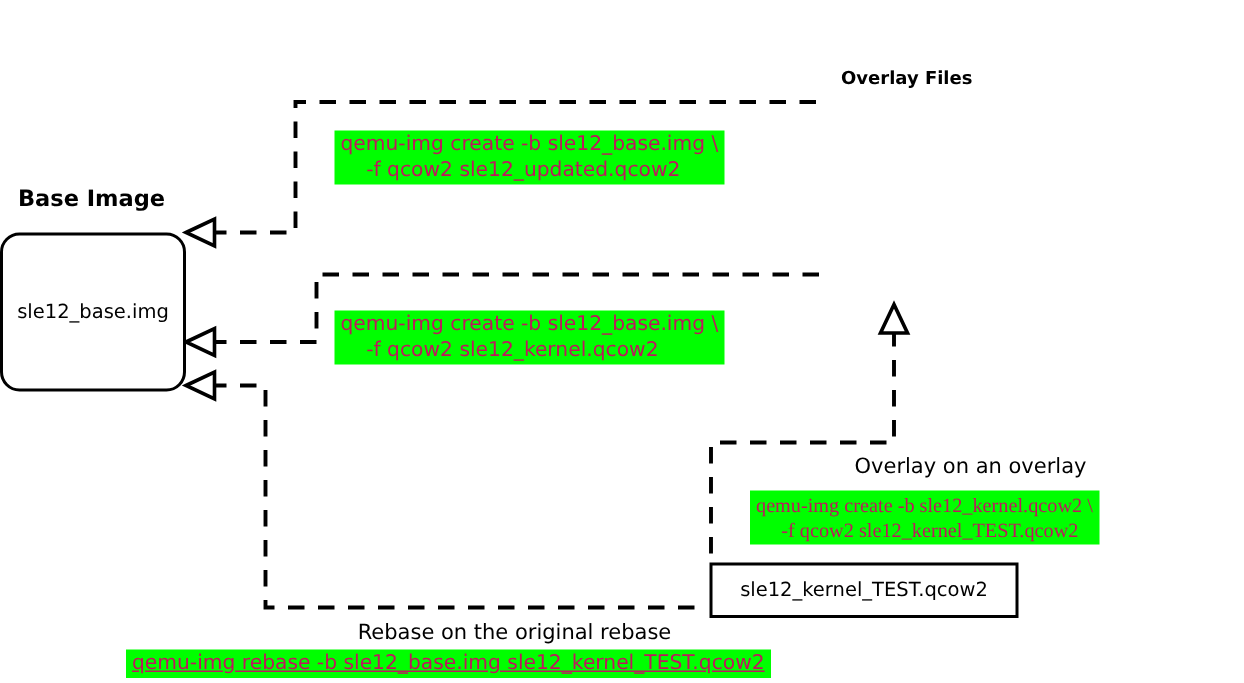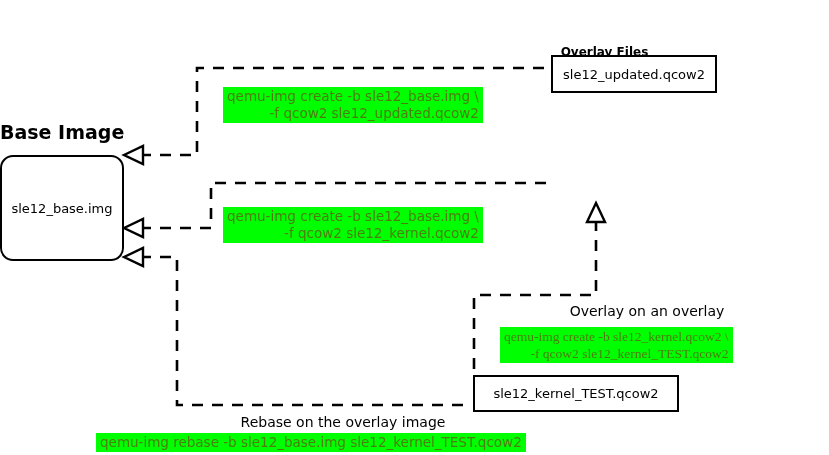--- a/index.html
+++ b/index.html
@@ -35,21 +35,21 @@
     left: 380px;
     top: 2px;
     width: 449px;
     font-size: 12px;
     margin-top: 40px;
   }
   .title-base {
     left: 0px;
     top: 122px;
     width: 122px;
-    font-size: 19px;
+    font-size: 15px;
   }
   .filebox {
     position: absolute;
     border: 2px solid #000000;
     background: #ffffff;
     color: #000000;
     font-size: 13px;
     display: flex;
     align-items: center;
     justify-content: center;
@@ -77,32 +77,32 @@
   }
   .kerneltestbox {
     left: 473px;
     top: 375px;
     width: 206px;
     height: 37px;
   }
   .cmd {
     position: absolute;
     background: #00ff00;
-    color: #4d7c0f;
+    color: #be185d;
     font-size: 13.5px;
     line-height: 17px;
-    text-align: right;
+    text-align: left;
     white-space: pre;
     padding: 1px 4px;
     box-sizing: border-box;
   }
   .cmd1 { left: 223px; top: 87px; }
   .cmd2 { left: 223px; top: 207px; }
   .cmd3 { left: 500px; top: 327px; font-family: Liberation Serif, serif; }
-  .cmd4 { left: 96px; top: 433px; }
+  .cmd4 { left: 84px; top: 433px; text-decoration: underline; }
   .note {
     position: absolute;
     color: #000000;
     font-size: 14px;
     white-space: nowrap;
     text-align: center;
   }
   .note1 { left: 492px; top: 303px; width: 310px; }
   .note2 { left: 128px; top: 414px; width: 430px; }
 </style>
@@ -134,27 +134,26 @@
     </g>
   </svg>
 
   <div class="hdr title-overlay">
     <div>Overlay Files</div>
   </div>
 
   <div class="hdr title-base">Base Image</div>
 
   <div class="filebox basebox">sle12_base.img</div>
-  <div class="filebox updatedbox">sle12_updated.qcow2</div>
   <div class="filebox kerneltestbox">sle12_kernel_TEST.qcow2</div>
 
   <div class="cmd cmd1">qemu-img create -b sle12_base.img \
     -f qcow2 sle12_updated.qcow2</div>
   <div class="cmd cmd2">qemu-img create -b sle12_base.img \
     -f qcow2 sle12_kernel.qcow2</div>
   <div class="cmd cmd3">qemu-img create -b sle12_kernel.qcow2 \
      -f qcow2 sle12_kernel_TEST.qcow2</div>
   <div class="cmd cmd4">qemu-img rebase -b sle12_base.img sle12_kernel_TEST.qcow2</div>
 
   <div class="note note1">Overlay on an overlay</div>
-  <div class="note note2">Rebase on the overlay image</div>
+  <div class="note note2">Rebase on the original rebase</div>
 
 </div>
 
 </body></html>

